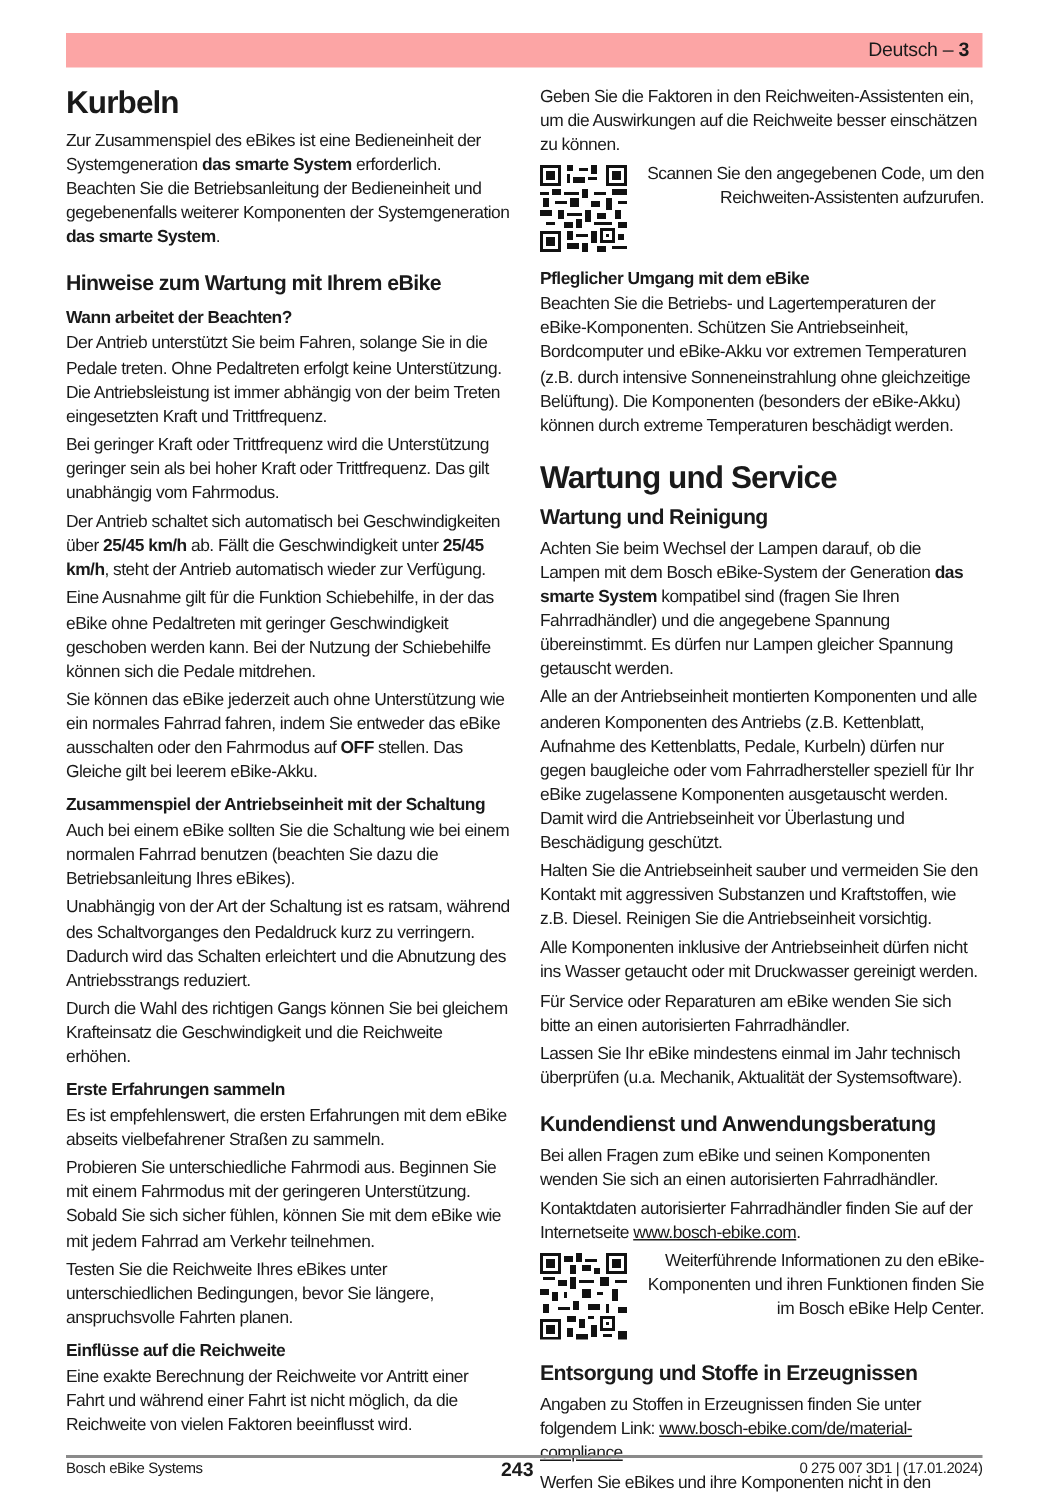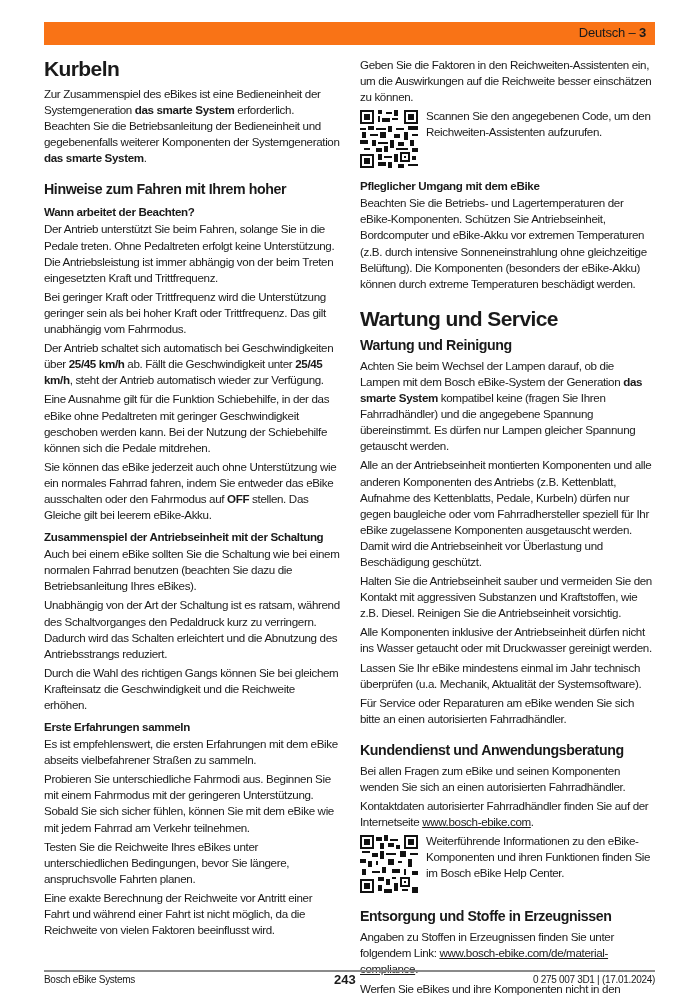--- a/index.html
+++ b/index.html
@@ -1,68 +1,69 @@
 <!DOCTYPE html>
 <html><head>
 <meta charset="utf-8">
 <style>
   html, body { margin: 0; padding: 0; background: #ffffff; }
   body { width: 700px; height: 995px; position: relative; overflow: hidden;
          font-family: "Liberation Sans", "DejaVu Sans", sans-serif; color: #1a1a1a; }
   .header-bar { position: absolute; left: 44px; top: 22px; width: 611px; height: 23px;
-                background: #f97316; }
+                background: #fca5a5; }
   .header-bar .lang { position: absolute; right: 9px; top: 3px; font-size: 13px; letter-spacing: -0.2px; }
   .header-bar .lang b { font-weight: bold; }
   .col { position: absolute; top: 56px; width: 296px; font-size: 11.6px; line-height: 16.1px;
          letter-spacing: -0.35px; }
   .col.left { left: 44px; }
   .col.right { left: 360px; top: 57px; }
   .col p { margin: 0 0 3px 0; }
   .col b { font-weight: bold; }
   .h1 { font-size: 21px; font-weight: bold; margin: 0 0 4px 0; line-height: 26px; letter-spacing: -0.6px; }
   .h2 { font-size: 14.2px; font-weight: bold; margin: 14px 0 4px 0; line-height: 18px; letter-spacing: -0.4px; }
   .h3 { font-size: 11.6px; font-weight: bold; margin: 6px 0 1px 0; line-height: 16px; letter-spacing: -0.35px; }
   .link { text-decoration: underline; }
-  .qr-row { display: flex; align-items: flex-start; margin: 0 0 4px 0; }
+  .qr-row { display: flex; align-items: flex-start; margin: 0 0 4px 0; text-align: right; }
   .qr { width: 58px; height: 58px; flex: 0 0 58px; margin-right: 8px; margin-top: 2px; }
   .qr-text { flex: 1; }
   .footer-rule { position: absolute; left: 44px; top: 970px; width: 611px; height: 2px; background: #8a8a8a; }
   .footer-left { position: absolute; left: 44px; top: 974px; font-size: 10px; letter-spacing: -0.3px; }
   .footer-center { position: absolute; left: 334px; top: 972px; font-size: 13px; font-weight: bold; }
   .footer-right { position: absolute; right: 45px; top: 974px; font-size: 10px; letter-spacing: -0.3px; }
 </style>
 </head>
 <body>
 
 <div class="header-bar">
   <span class="lang"><span>Deutsch</span><span> – </span><b>3</b></span>
 </div>
 
 <div class="col left">
   <div class="h1">Kurbeln</div>
   <p><span>Zur Zusammenspiel des eBikes ist eine Bedieneinheit der Systemgeneration </span><b>das smarte System</b><span> erforderlich. Beachten Sie die Betriebsanleitung der Bedieneinheit und gegebenenfalls weiterer Komponenten der Systemgeneration </span><b>das smarte System</b><span>.</span></p>
 
-  <div class="h2">Hinweise zum Fahren mit Ihrem hoher</div>
+  <div class="h2">Hinweise zum Wartung mit Ihrem eBike</div>
   <div class="h3">Wann arbeitet der Beachten?</div>
   <p>Der Antrieb unterstützt Sie beim Fahren, solange Sie in die Pedale treten. Ohne Pedaltreten erfolgt keine Unterstützung. Die Antriebsleistung ist immer abhängig von der beim Treten eingesetzten Kraft und Trittfrequenz.</p>
   <p>Bei geringer Kraft oder Trittfrequenz wird die Unterstützung geringer sein als bei hoher Kraft oder Trittfrequenz. Das gilt unabhängig vom Fahrmodus.</p>
   <p><span>Der Antrieb schaltet sich automatisch bei Geschwindigkeiten über </span><b>25/45 km/h</b><span> ab. Fällt die Geschwindigkeit unter </span><b>25/45 km/h</b><span>, steht der Antrieb automatisch wieder zur Verfügung.</span></p>
   <p>Eine Ausnahme gilt für die Funktion Schiebehilfe, in der das eBike ohne Pedaltreten mit geringer Geschwindigkeit geschoben werden kann. Bei der Nutzung der Schiebehilfe können sich die Pedale mitdrehen.</p>
   <p><span>Sie können das eBike jederzeit auch ohne Unterstützung wie ein normales Fahrrad fahren, indem Sie entweder das eBike ausschalten oder den Fahrmodus auf </span><b>OFF</b><span> stellen. Das Gleiche gilt bei leerem eBike-Akku.</span></p>
 
   <div class="h3">Zusammenspiel der Antriebseinheit mit der Schaltung</div>
   <p>Auch bei einem eBike sollten Sie die Schaltung wie bei einem normalen Fahrrad benutzen (beachten Sie dazu die Betriebsanleitung Ihres eBikes).</p>
   <p>Unabhängig von der Art der Schaltung ist es ratsam, während des Schaltvorganges den Pedaldruck kurz zu verringern. Dadurch wird das Schalten erleichtert und die Abnutzung des Antriebsstrangs reduziert.</p>
   <p>Durch die Wahl des richtigen Gangs können Sie bei gleichem Krafteinsatz die Geschwindigkeit und die Reichweite erhöhen.</p>
 
   <div class="h3">Erste Erfahrungen sammeln</div>
   <p>Es ist empfehlenswert, die ersten Erfahrungen mit dem eBike abseits vielbefahrener Straßen zu sammeln.</p>
   <p>Probieren Sie unterschiedliche Fahrmodi aus. Beginnen Sie mit einem Fahrmodus mit der geringeren Unterstützung. Sobald Sie sich sicher fühlen, können Sie mit dem eBike wie mit jedem Fahrrad am Verkehr teilnehmen.</p>
   <p>Testen Sie die Reichweite Ihres eBikes unter unterschiedlichen Bedingungen, bevor Sie längere, anspruchsvolle Fahrten planen.</p>
 
+  <div class="h3">Einflüsse auf die Reichweite</div>
   <p>Eine exakte Berechnung der Reichweite vor Antritt einer Fahrt und während einer Fahrt ist nicht möglich, da die Reichweite von vielen Faktoren beeinflusst wird.</p>
 </div>
 
 <div class="col right">
   <p>Geben Sie die Faktoren in den Reichweiten-Assistenten ein, um die Auswirkungen auf die Reichweite besser einschätzen zu können.</p>
   <div class="qr-row">
     <svg class="qr" viewBox="0 0 29 29" shape-rendering="crispEdges">
       <rect width="29" height="29" fill="#fff"></rect>
       <g fill="#111">
         <rect x="0" y="0" width="7" height="7"></rect>
@@ -117,26 +118,26 @@
       </g>
     </svg>
     <div class="qr-text">Scannen Sie den angegebenen Code, um den Reichweiten-Assistenten aufzurufen.</div>
   </div>
 
   <div class="h3" style="margin-top:10px">Pfleglicher Umgang mit dem eBike</div>
   <p>Beachten Sie die Betriebs- und Lagertemperaturen der eBike-Komponenten. Schützen Sie Antriebseinheit, Bordcomputer und eBike-Akku vor extremen Temperaturen (z.B. durch intensive Sonneneinstrahlung ohne gleichzeitige Belüftung). Die Komponenten (besonders der eBike-Akku) können durch extreme Temperaturen beschädigt werden.</p>
 
   <div class="h1" style="margin-top:14px">Wartung und Service</div>
   <div class="h2" style="margin-top:4px">Wartung und Reinigung</div>
-  <p><span>Achten Sie beim Wechsel der Lampen darauf, ob die Lampen mit dem Bosch eBike-System der Generation </span><b>das smarte System</b><span> kompatibel keine (fragen Sie Ihren Fahrradhändler) und die angegebene Spannung übereinstimmt. Es dürfen nur Lampen gleicher Spannung getauscht werden.</span></p>
+  <p><span>Achten Sie beim Wechsel der Lampen darauf, ob die Lampen mit dem Bosch eBike-System der Generation </span><b>das smarte System</b><span> kompatibel sind (fragen Sie Ihren Fahrradhändler) und die angegebene Spannung übereinstimmt. Es dürfen nur Lampen gleicher Spannung getauscht werden.</span></p>
   <p>Alle an der Antriebseinheit montierten Komponenten und alle anderen Komponenten des Antriebs (z.B. Kettenblatt, Aufnahme des Kettenblatts, Pedale, Kurbeln) dürfen nur gegen baugleiche oder vom Fahrradhersteller speziell für Ihr eBike zugelassene Komponenten ausgetauscht werden. Damit wird die Antriebseinheit vor Überlastung und Beschädigung geschützt.</p>
   <p>Halten Sie die Antriebseinheit sauber und vermeiden Sie den Kontakt mit aggressiven Substanzen und Kraftstoffen, wie z.B. Diesel. Reinigen Sie die Antriebseinheit vorsichtig.</p>
   <p>Alle Komponenten inklusive der Antriebseinheit dürfen nicht ins Wasser getaucht oder mit Druckwasser gereinigt werden.</p>
+  <p>Für Service oder Reparaturen am eBike wenden Sie sich bitte an einen autorisierten Fahrradhändler.</p>
   <p>Lassen Sie Ihr eBike mindestens einmal im Jahr technisch überprüfen (u.a. Mechanik, Aktualität der Systemsoftware).</p>
-  <p>Für Service oder Reparaturen am eBike wenden Sie sich bitte an einen autorisierten Fahrradhändler.</p>
 
   <div class="h2">Kundendienst und Anwendungsberatung</div>
   <p>Bei allen Fragen zum eBike und seinen Komponenten wenden Sie sich an einen autorisierten Fahrradhändler.</p>
   <p><span>Kontaktdaten autorisierter Fahrradhändler finden Sie auf der Internetseite </span><span class="link">www.bosch-ebike.com</span><span>.</span></p>
   <div class="qr-row">
     <svg class="qr" viewBox="0 0 29 29" shape-rendering="crispEdges">
       <rect width="29" height="29" fill="#fff"></rect>
       <g fill="#111">
         <rect x="0" y="0" width="7" height="7"></rect>
           <rect x="1" y="1" width="5" height="5" fill="#fff"></rect>

